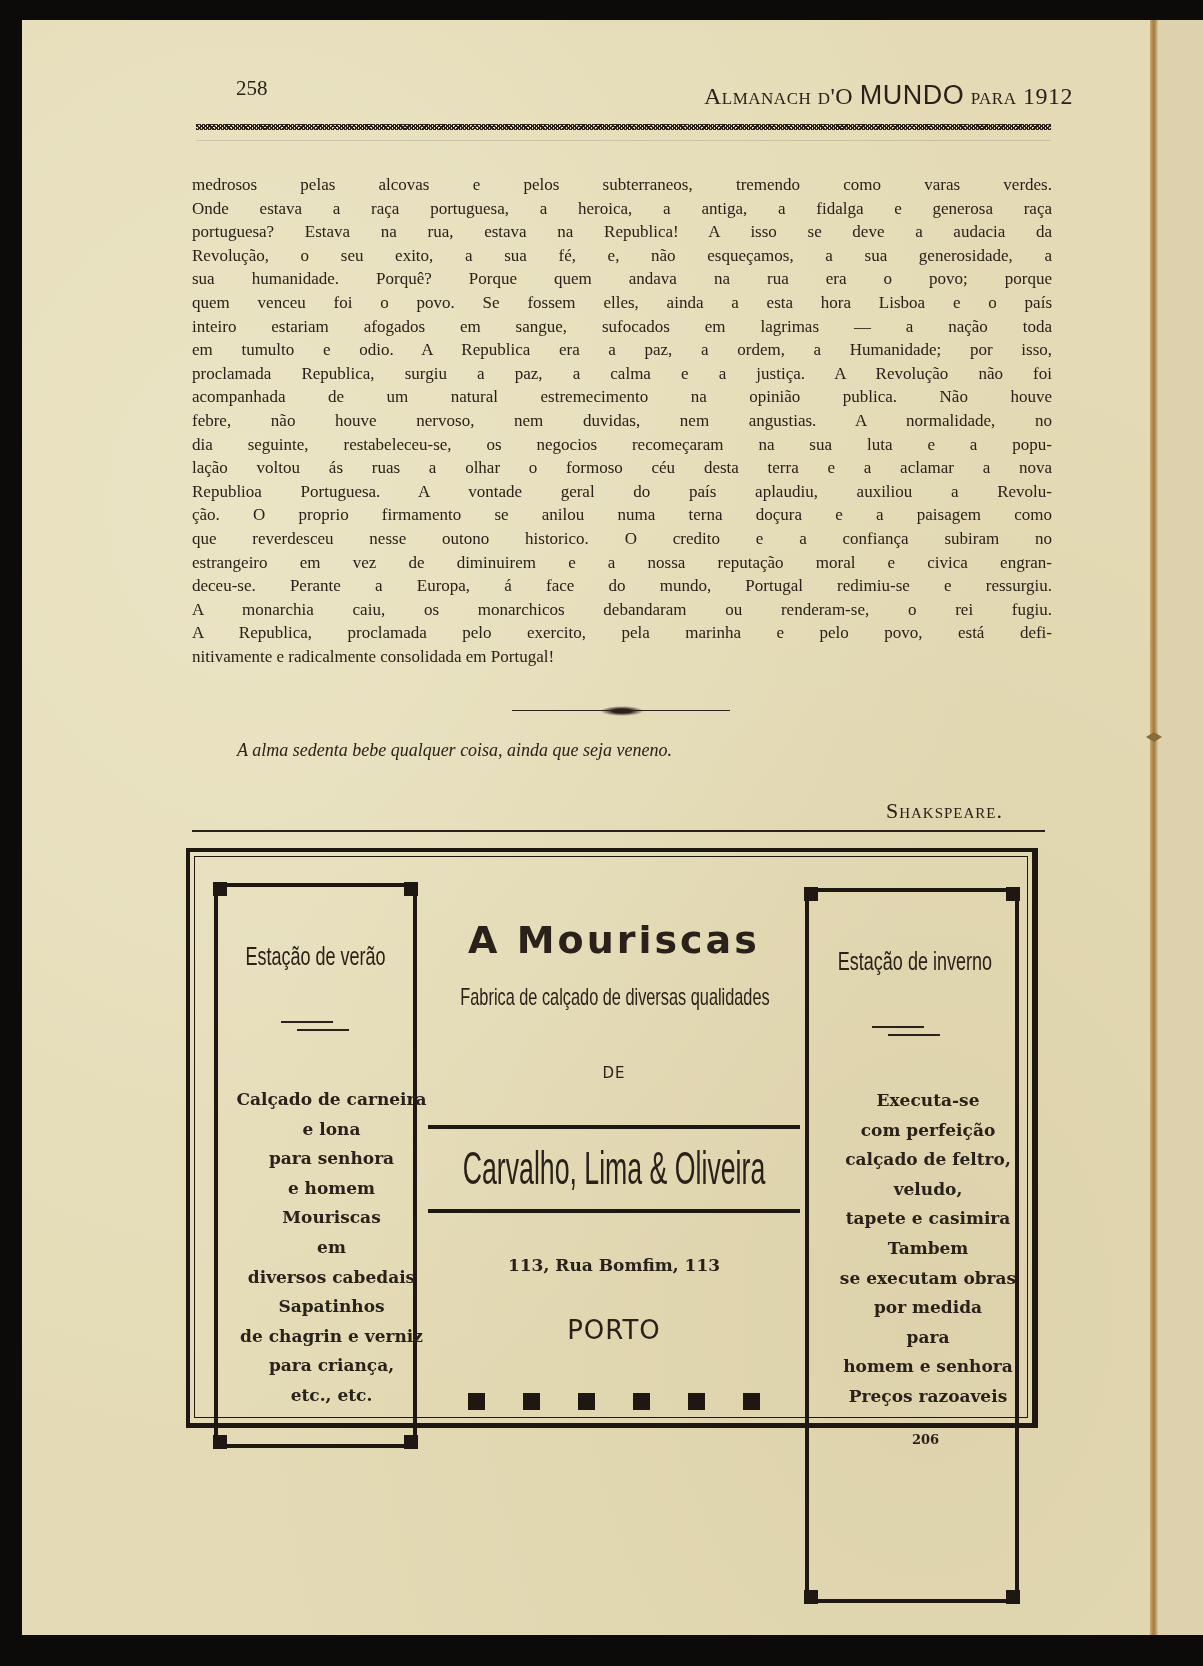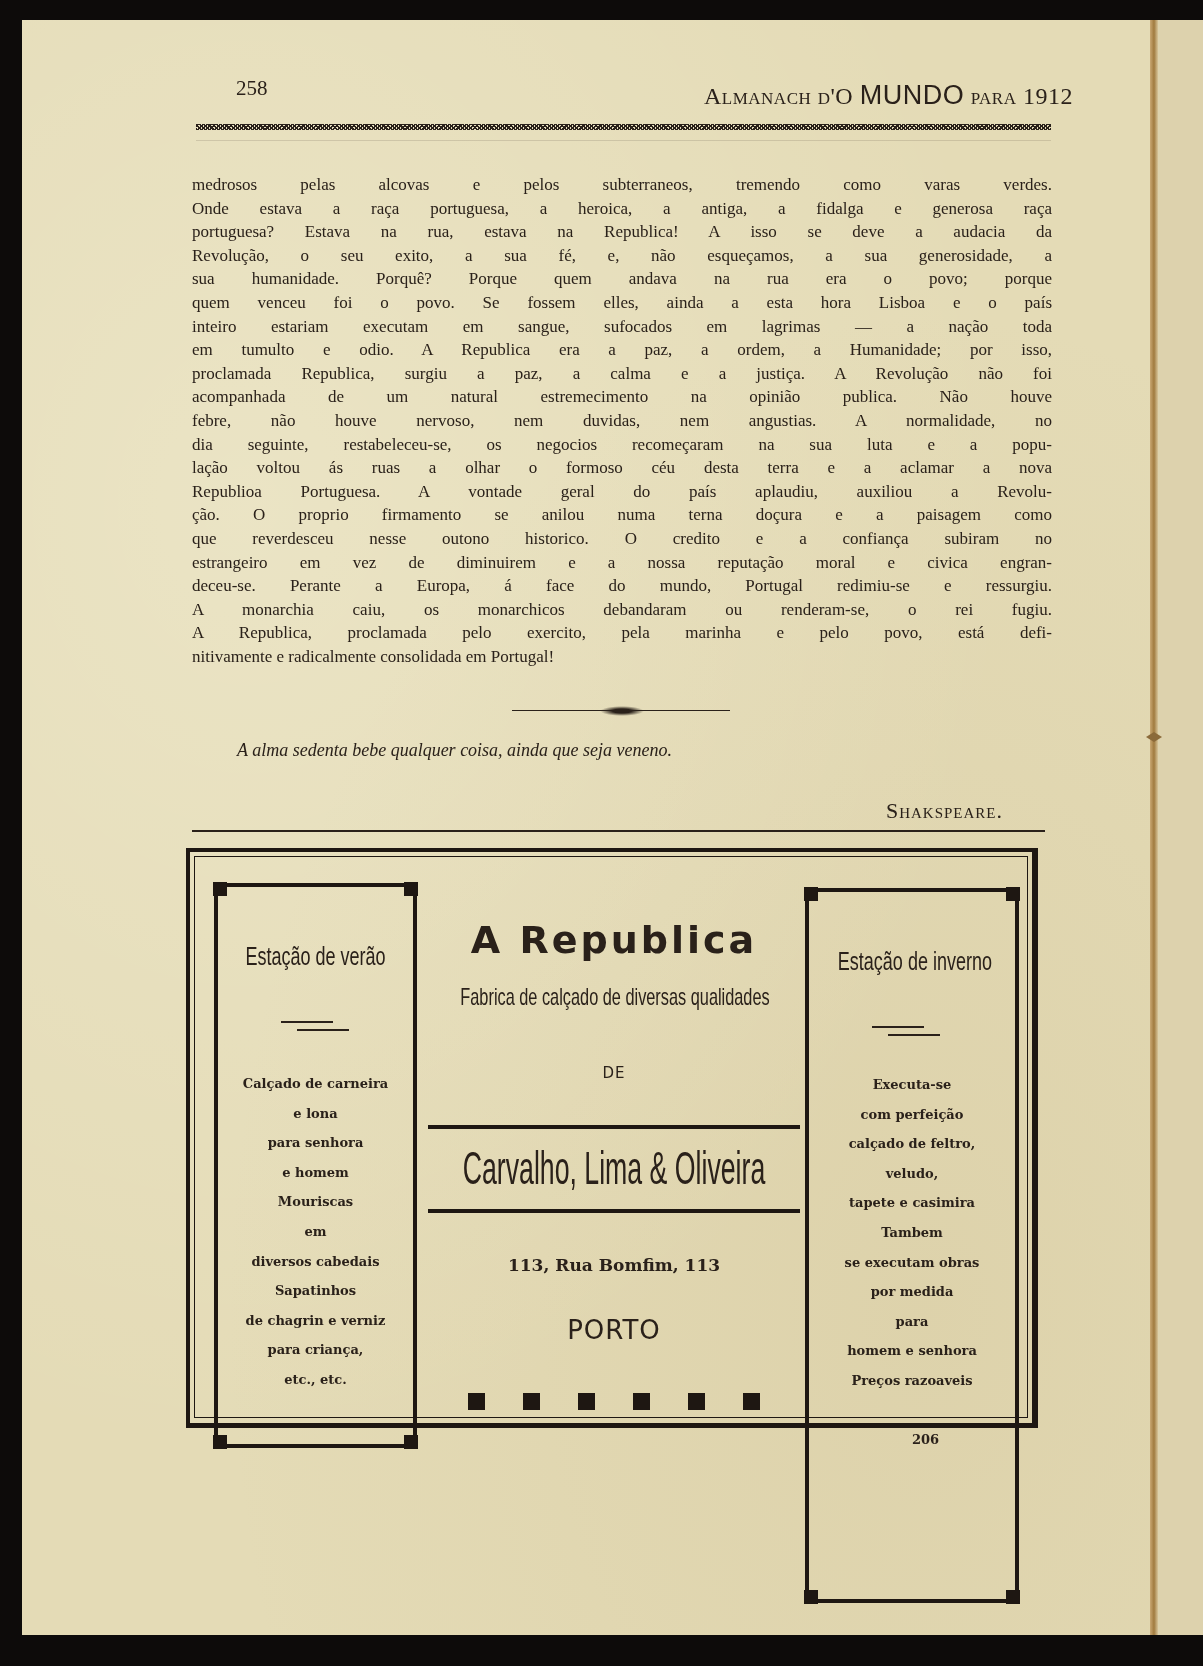--- a/index.html
+++ b/index.html
@@ -73,21 +73,21 @@
     .corner { position: absolute; width: 14px; height: 14px; background: #1e1712; }
     .corner.tl { left: -5px; top: -5px; } .corner.tr { right: -5px; top: -5px; }
     .corner.bl { left: -5px; bottom: -5px; } .corner.br { right: -5px; bottom: -5px; }
 
     .side-title { position: absolute; left: 0; width: 100%; text-align: center; top: 55px; font-family: "Liberation Sans", sans-serif; font-size: 25px; font-stretch: condensed; transform: scaleX(0.72); transform-origin: center; white-space: nowrap; font-weight: normal; }
     .dash-pair { position: absolute; left: 0; width: 100%; top: 134px; height: 12px; }
     .dash-pair span { position: absolute; height: 2px; background: #2a211a; }
     .dash-pair .a { left: 63px; width: 52px; top: 0; }
     .dash-pair .b { left: 79px; width: 52px; top: 8px; }
 
-    .side-list { position: absolute; left: 0; width: 100%; top: 182px; text-align: center; list-style: none; margin: 0; padding: 0; font-family: "DejaVu Serif", serif; font-weight: bold; font-size: 13px; line-height: 29.6px; }
+    .side-list { position: absolute; left: 0; width: 100%; top: 182px; text-align: center; list-style: none; margin: 16px; padding: 0; font-family: "DejaVu Serif", serif; font-weight: bold; font-size: 17px; line-height: 29.6px; }
 
     .center-col { position: absolute; left: 428px; top: 883px; width: 372px; height: 540px; }
     .brand { position: absolute; left: 0; width: 100%; top: 35px; text-align: center; font-family: "DejaVu Sans", sans-serif; font-weight: bold; font-size: 38px; letter-spacing: 3px; }
     .tagline { position: absolute; left: -40px; width: 452px; top: 100px; text-align: center; font-family: "Liberation Sans", sans-serif; font-size: 24px; transform: scaleX(0.68); transform-origin: center; white-space: nowrap; }
     .de-label { position: absolute; left: 0; width: 100%; top: 181px; text-align: center; font-family: "DejaVu Sans", sans-serif; font-size: 15px; letter-spacing: 1px; }
     .rule-thick { position: absolute; left: 0; width: 372px; height: 4px; background: #1e1712; }
     .rule-thick.one { top: 242px; }
     .rule-thick.two { top: 326px; }
     .firm { position: absolute; left: -80px; width: 532px; top: 246px; text-align: center; font-family: "Liberation Sans", sans-serif; font-size: 46px; transform: scaleX(0.58); transform-origin: center; white-space: nowrap; line-height: 78px; }
     .address { position: absolute; left: 0; width: 100%; top: 372px; text-align: center; font-family: "DejaVu Serif", serif; font-weight: bold; font-size: 17px; }
@@ -116,21 +116,21 @@
 <div class="wavy-rule"></div>
 <div class="faint-rule"></div>
 
 <div class="body-text">
   <span class="line">medrosos pelas alcovas e pelos subterraneos, tremendo como varas verdes.</span>
   <span class="line">Onde estava a raça portuguesa, a heroica, a antiga, a fidalga e generosa raça</span>
   <span class="line">portuguesa? Estava na rua, estava na Republica! A isso se deve a audacia da</span>
   <span class="line">Revolução, o seu exito, a sua fé, e, não esqueçamos, a sua generosidade, a</span>
   <span class="line">sua humanidade. Porquê? Porque quem andava na rua era o povo; porque</span>
   <span class="line">quem venceu foi o povo. Se fossem elles, ainda a esta hora Lisboa e o país</span>
-  <span class="line">inteiro estariam executam em sangue, sufocados em lagrimas — a nação toda</span>
+  <span class="line">inteiro estariam afogados em sangue, sufocados em lagrimas — a nação toda</span>
   <span class="line">em tumulto e odio. A Republica era a paz, a ordem, a Humanidade; por isso,</span>
   <span class="line">proclamada Republica, surgiu a paz, a calma e a justiça. A Revolução não foi</span>
   <span class="line">acompanhada de um natural estremecimento na opinião publica. Não houve</span>
   <span class="line">febre, não houve nervoso, nem duvidas, nem angustias. A normalidade, no</span>
   <span class="line">dia seguinte, restabeleceu-se, os negocios recomeçaram na sua luta e a popu-</span>
   <span class="line">lação voltou ás ruas a olhar o formoso céu desta terra e a aclamar a nova</span>
   <span class="line">Republioa Portuguesa. A vontade geral do país aplaudiu, auxiliou a Revolu-</span>
   <span class="line">ção. O proprio firmamento se anilou numa terna doçura e a paisagem como</span>
   <span class="line">que reverdesceu nesse outono historico. O credito e a confiança subiram no</span>
   <span class="line">estrangeiro em vez de diminuirem e a nossa reputação moral e civica engran-</span>
@@ -172,21 +172,21 @@
     <li>em</li>
     <li>diversos cabedais</li>
     <li>Sapatinhos</li>
     <li>de chagrin e verniz</li>
     <li>para criança,</li>
     <li>etc., etc.</li>
   </ul>
 </div>
 
 <div class="center-col">
-  <div class="brand">A Republica</div>
+  <div class="brand">A Mouriscas</div>
   <div class="tagline">Fabrica de calçado de diversas qualidades</div>
   <div class="de-label">DE</div>
   <div class="rule-thick one"></div>
   <div class="firm">Carvalho, Lima &amp; Oliveira</div>
   <div class="rule-thick two"></div>
   <div class="address">113, Rua Bomfim, 113</div>
   <div class="city">PORTO</div>
   <div class="squares">
     <span></span>
     <span></span>

